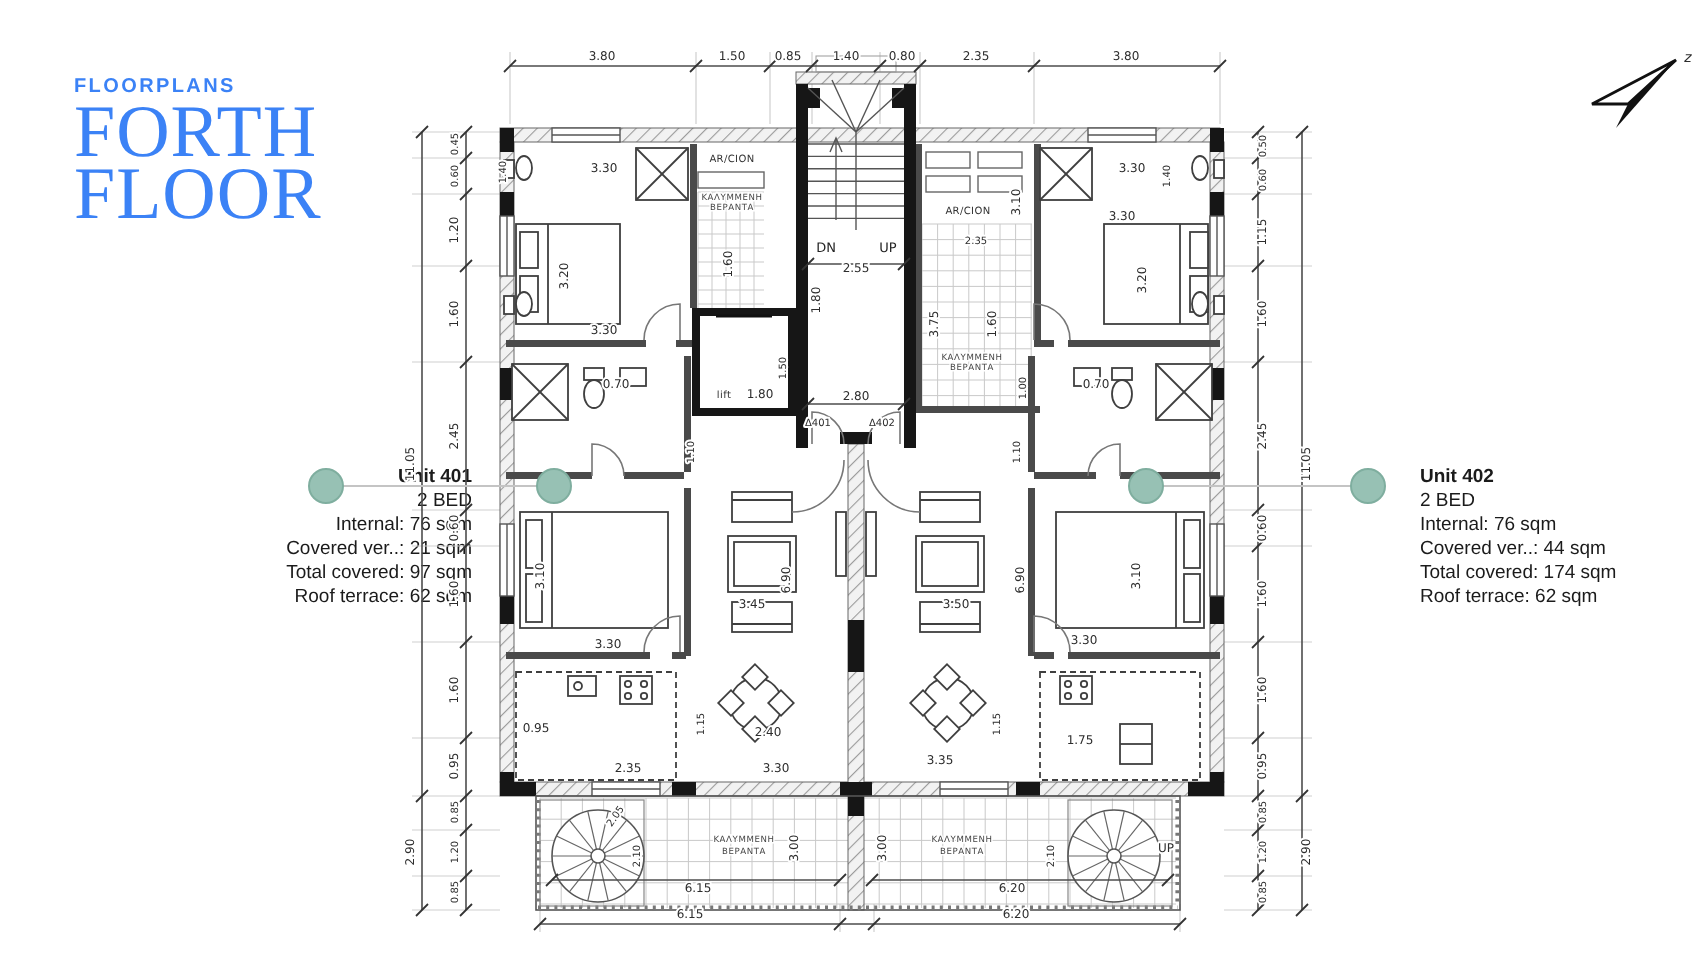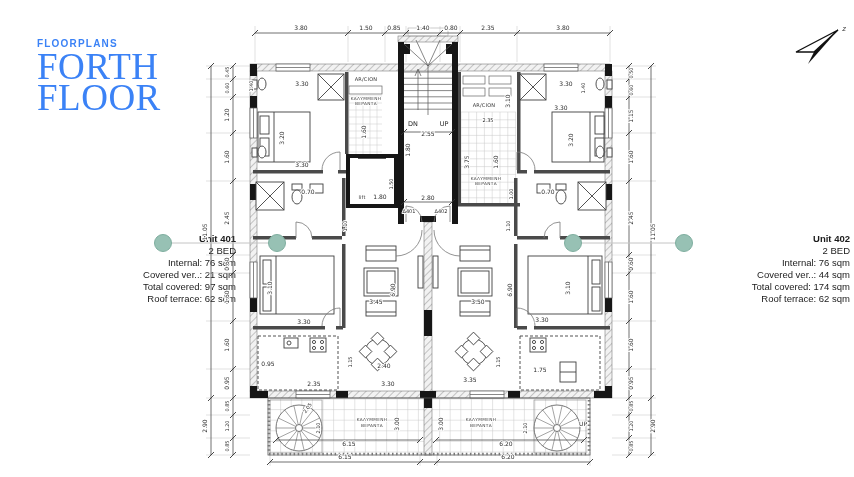--- a/index.html
+++ b/index.html
@@ -4,21 +4,21 @@
 <style>
   html,body{margin:0;padding:0;background:#fff;}
   .page{position:relative;width:854px;height:477px;background:#ffffff;overflow:hidden;
         font-family:"Liberation Sans",sans-serif;}
   .brand{position:absolute;left:37px;top:38px;color:#3b82f6;}
   .brand .eyebrow{font-size:10px;font-weight:bold;letter-spacing:1.2px;margin-bottom:2px;}
   .brand .big{font-family:"Liberation Serif",serif;font-size:37px;line-height:31px;letter-spacing:.5px;}
   .unit-block{position:absolute;top:233px;color:#1b1b1b;font-size:9.5px;line-height:12px;}
   .unit-block .unit-name{font-weight:bold;}
   #unit401{left:40px;width:196px;text-align:right;}
-  #unit402{left:710px;width:140px;text-align:right;}
+  #unit402{left:710px;width:140px;text-align:left;}
   svg text{font-family:"DejaVu Sans",sans-serif;}
   .d{font-size:6px;fill:#2d2d2d;text-anchor:middle;paint-order:stroke;stroke:#fff;stroke-width:2px;stroke-linejoin:round;}
   .d5{font-size:5px;}
   .room{font-size:5px;fill:#333;text-anchor:middle;letter-spacing:.2px;paint-order:stroke;stroke:#fff;stroke-width:1.6px;}
   .gk{font-size:4.3px;fill:#444;text-anchor:middle;letter-spacing:.3px;paint-order:stroke;stroke:#fff;stroke-width:1.4px;}
   .big-d{font-size:6.5px;fill:#222;text-anchor:middle;paint-order:stroke;stroke:#fff;stroke-width:2px;}
 </style>
 </head>
 <body>
 

